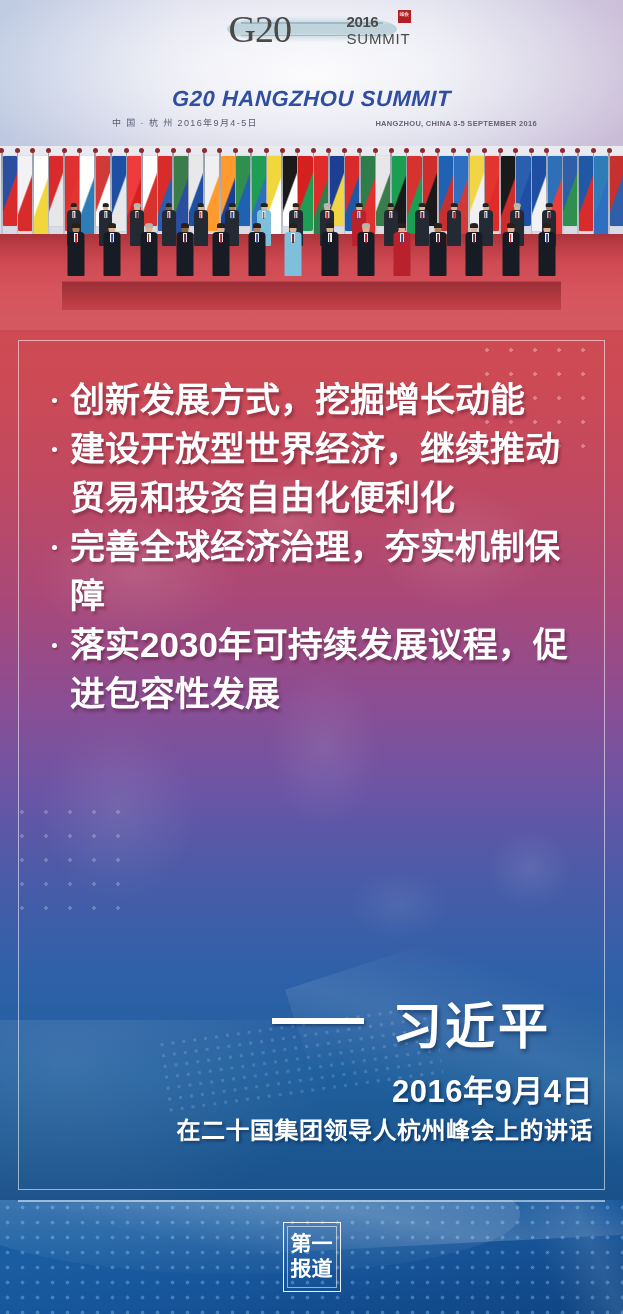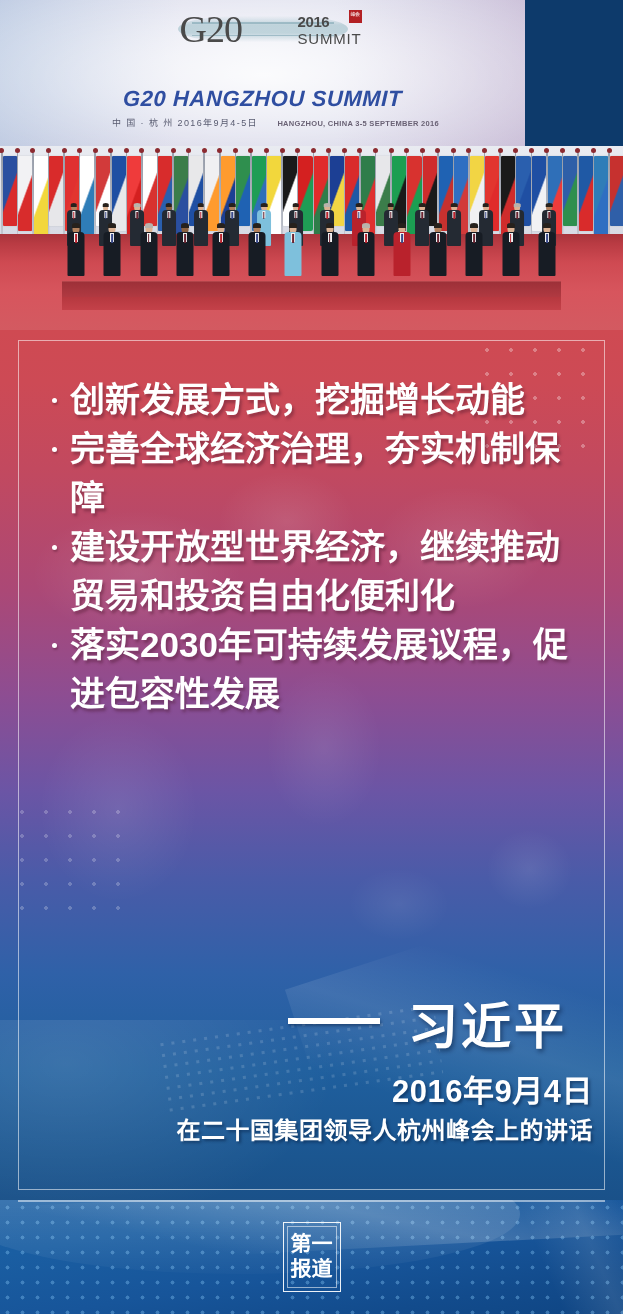--- a/index.html
+++ b/index.html
@@ -13,21 +13,21 @@
 
   .poster {
     position: relative;
     width: 623px; height: 1314px;
     overflow: hidden;
   }
 
   
   .header {
     position: absolute; top: 0; left: 0;
-    width: 525px; height: 146px;
+    width: 623px; height: 146px;
     background:
       radial-gradient(ellipse 520px 180px at 50% 35%, #e9eaf4 0%, #dadbeb 45%, #cfcbe0 75%, #c7c0da 100%),
       linear-gradient(160deg,#dfe2f0 0%, #d3cfe4 55%, #c5bdd8 100%);
     overflow: hidden;
   }
   .hdr-glow {
     position:absolute; left:50%; top:-40px; width:700px; height:230px;
     transform:translateX(-50%);
     background: radial-gradient(ellipse at center, rgba(255,255,255,.85) 0%, rgba(255,255,255,.28) 45%, rgba(255,255,255,0) 72%);
     pointer-events:none;
@@ -249,21 +249,21 @@
     width:5px; height:5px; border-radius:50%;
     background:#ffffff;
     box-shadow: 1px 2px 2px rgba(70,20,40,.35);
   }
 
   
   .attrib {
     position:absolute; left:0; right:0; top:668px;
   }
   .sig-row {
-    position:relative; height:62px; padding-right:56px;
+    position:relative; height:62px; padding-right:72px;
     text-align:right;
   }
   .sig-dash {
     display:inline-block; vertical-align:middle;
     width:92px; height:6px; background:#ffffff;
     margin-right:28px; margin-bottom:12px;
     box-shadow: 1px 2px 3px rgba(0,20,50,.40);
   }
   .sig-name {
     display:inline-block; vertical-align:middle;
@@ -711,22 +711,22 @@
     <div class="worldmap"></div>
     <div class="dots-tr"></div>
     <div class="dots-bl"></div>
     <div class="dots-mid"></div>
     <div class="sheen1"></div>
     <div class="sheen2"></div>
     <div class="frame"></div>
 
     <div class="bullets" id="bullets">
         <div class="bullet">创新发展方式，挖掘增长动能</div>
+        <div class="bullet">建设开放型世界经济，继续推动贸易和投资自由化便利化</div>
         <div class="bullet">完善全球经济治理，夯实机制保障</div>
-        <div class="bullet">建设开放型世界经济，继续推动贸易和投资自由化便利化</div>
         <div class="bullet">落实2030年可持续发展议程，促进包容性发展</div>
       </div>
 
     <div class="attrib">
       <div class="sig-row">
         <span class="sig-dash"></span><span class="sig-name">习近平</span>
       </div>
       <div class="sig-date">2016年9月4日</div>
       <div class="sig-occ">在二十国集团领导人杭州峰会上的讲话</div>
     </div>

